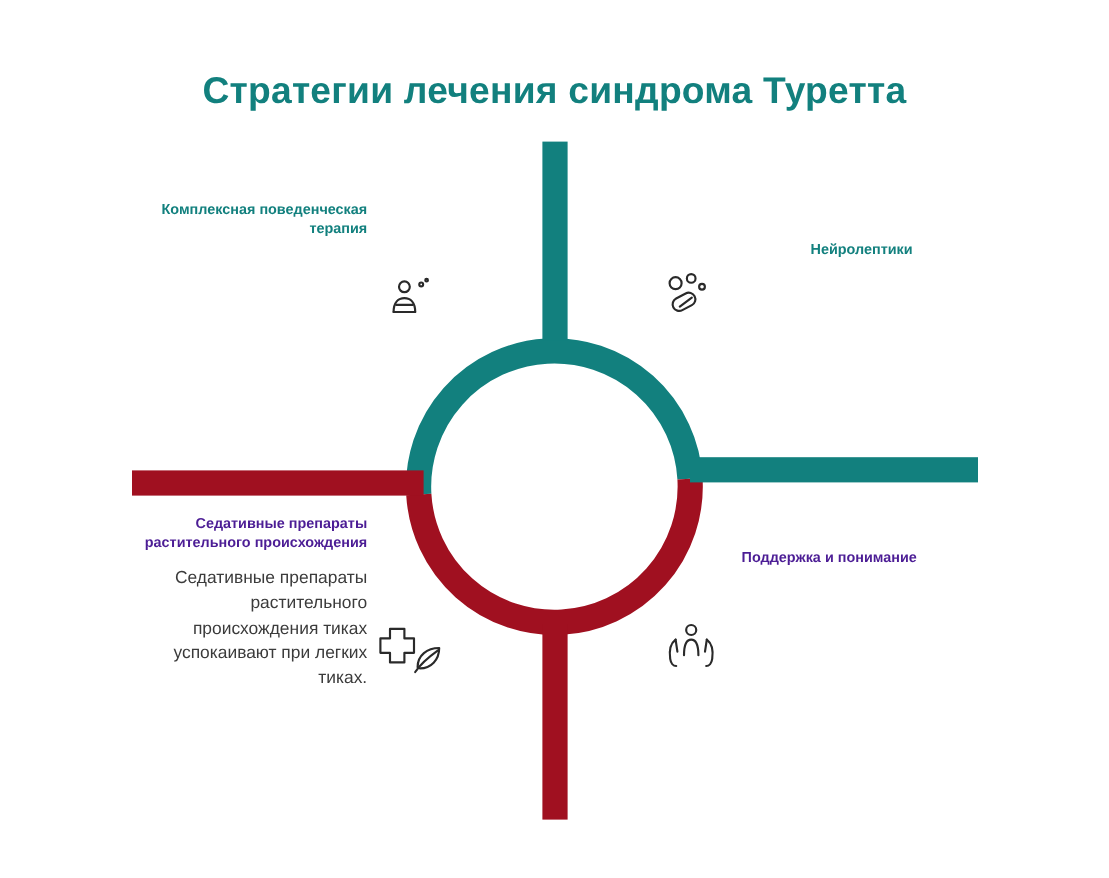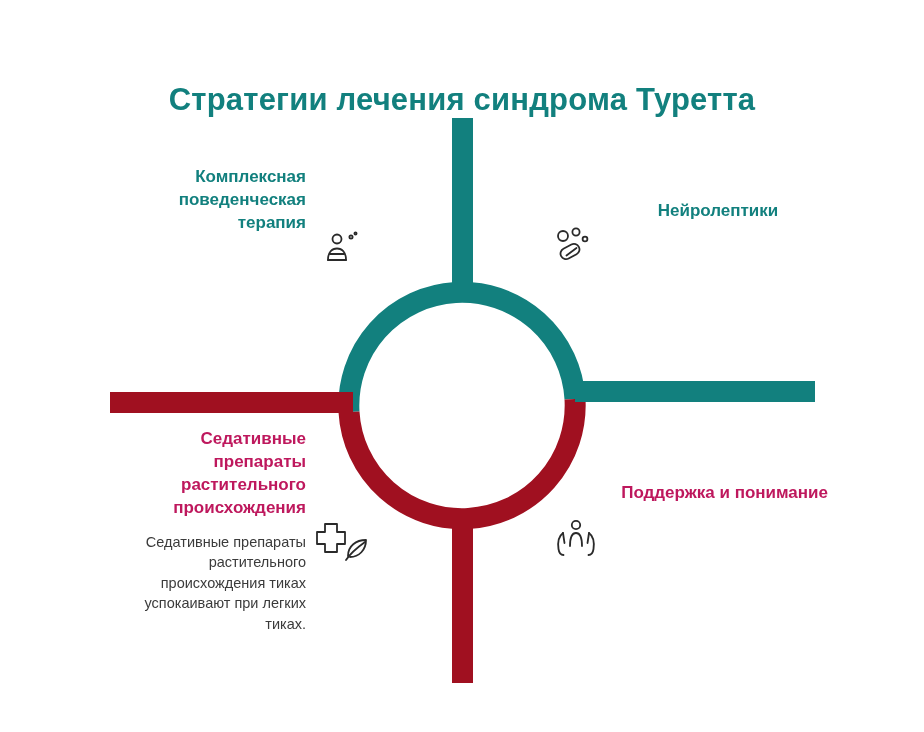--- a/index.html
+++ b/index.html
@@ -18,49 +18,48 @@
   #page-title {
     position: absolute;
     top: 58px;
     left: 0;
     width: 924px;
     text-align: center;
     font-size: 31px;
     font-weight: bold;
     color: #12807e;
     letter-spacing: 0.2px;
-    margin-top: 24px;
   }
 
   
   #diagram-svg {
     position: absolute;
     left: 0;
     top: 0;
     width: 924px;
     height: 732px;
   }
 
   
   .quad {
     position: absolute;
   }
   .quad-heading {
-    font-size: 17px;
+    font-size: 12px;
     font-weight: bold;
     line-height: 1.35;
   }
   .quad-body {
     font-size: 14.5px;
     color: #3b3b3b;
     line-height: 1.42;
     margin-top: 12px;
   }
   .teal .quad-heading { color: #12807e; }
-  .red  .quad-heading { color: #be185d; }
+  .red  .quad-heading { color: #4c1d95; }
 
   
   #quad-cbt {
     left: 120px;
     top: 166px;
     width: 186px;
     text-align: right;
   }
   
   #quad-neuro {
@@ -72,23 +71,23 @@
   
   #quad-sedative {
     left: 110px;
     top: 428px;
     width: 196px;
     text-align: right;
   }
   
   #quad-support {
     left: 618px;
-    top: 482px;
+    top: 456px;
     width: 210px;
-    text-align: right;
+    text-align: left;
   }
 
   
   .icon-box {
     position: absolute;
     color: #2a2a2a;
   }
   #icon-cbt      { left: 318px; top: 228px; }
   #icon-neuro    { left: 552px; top: 224px; }
   #icon-sedative { left: 312px; top: 518px; }

